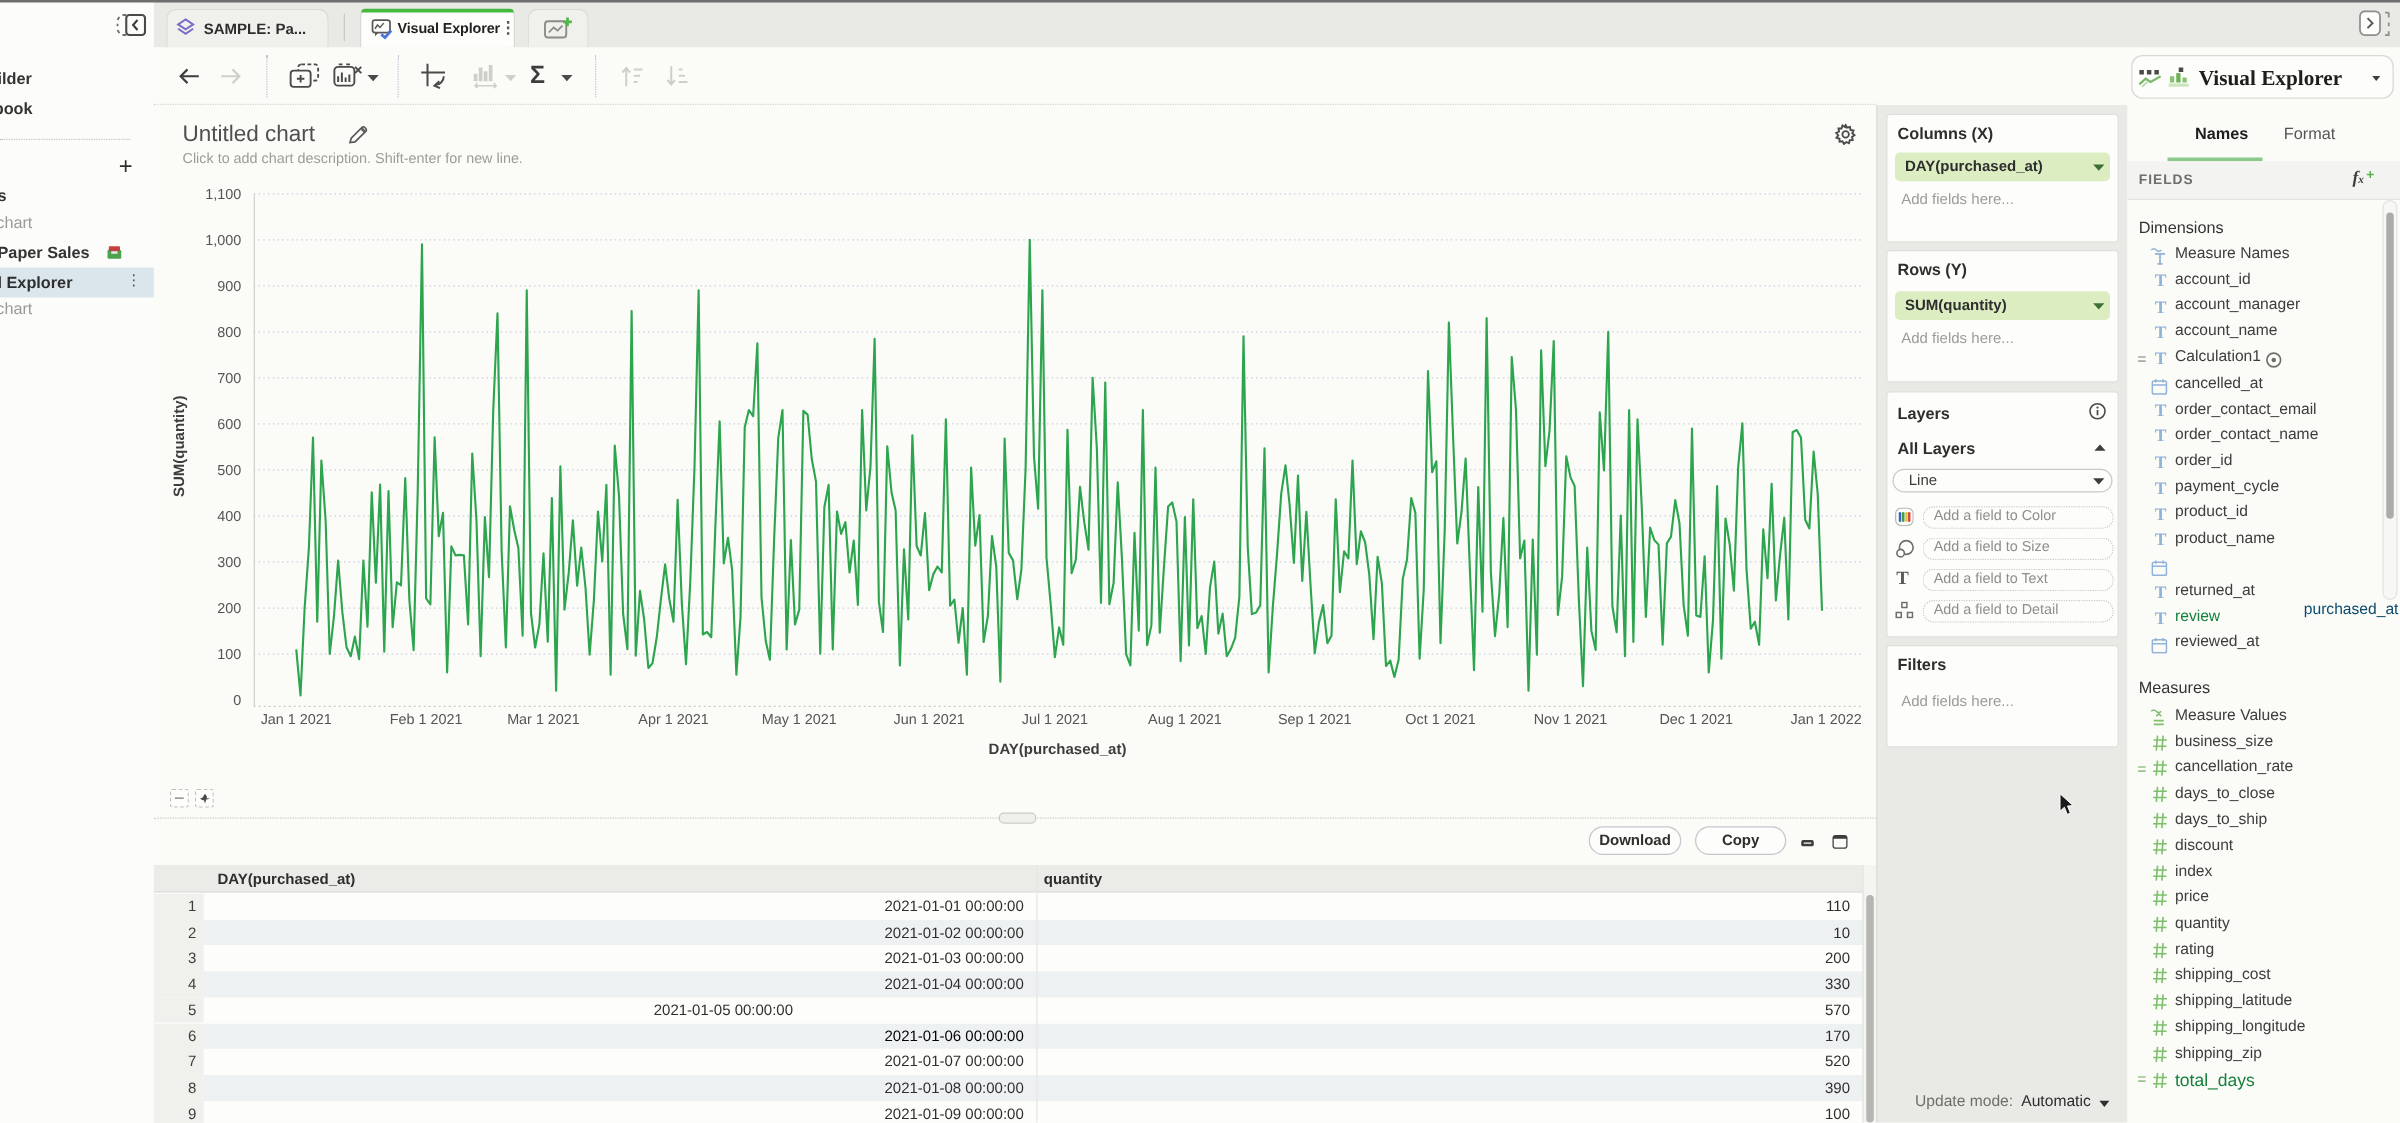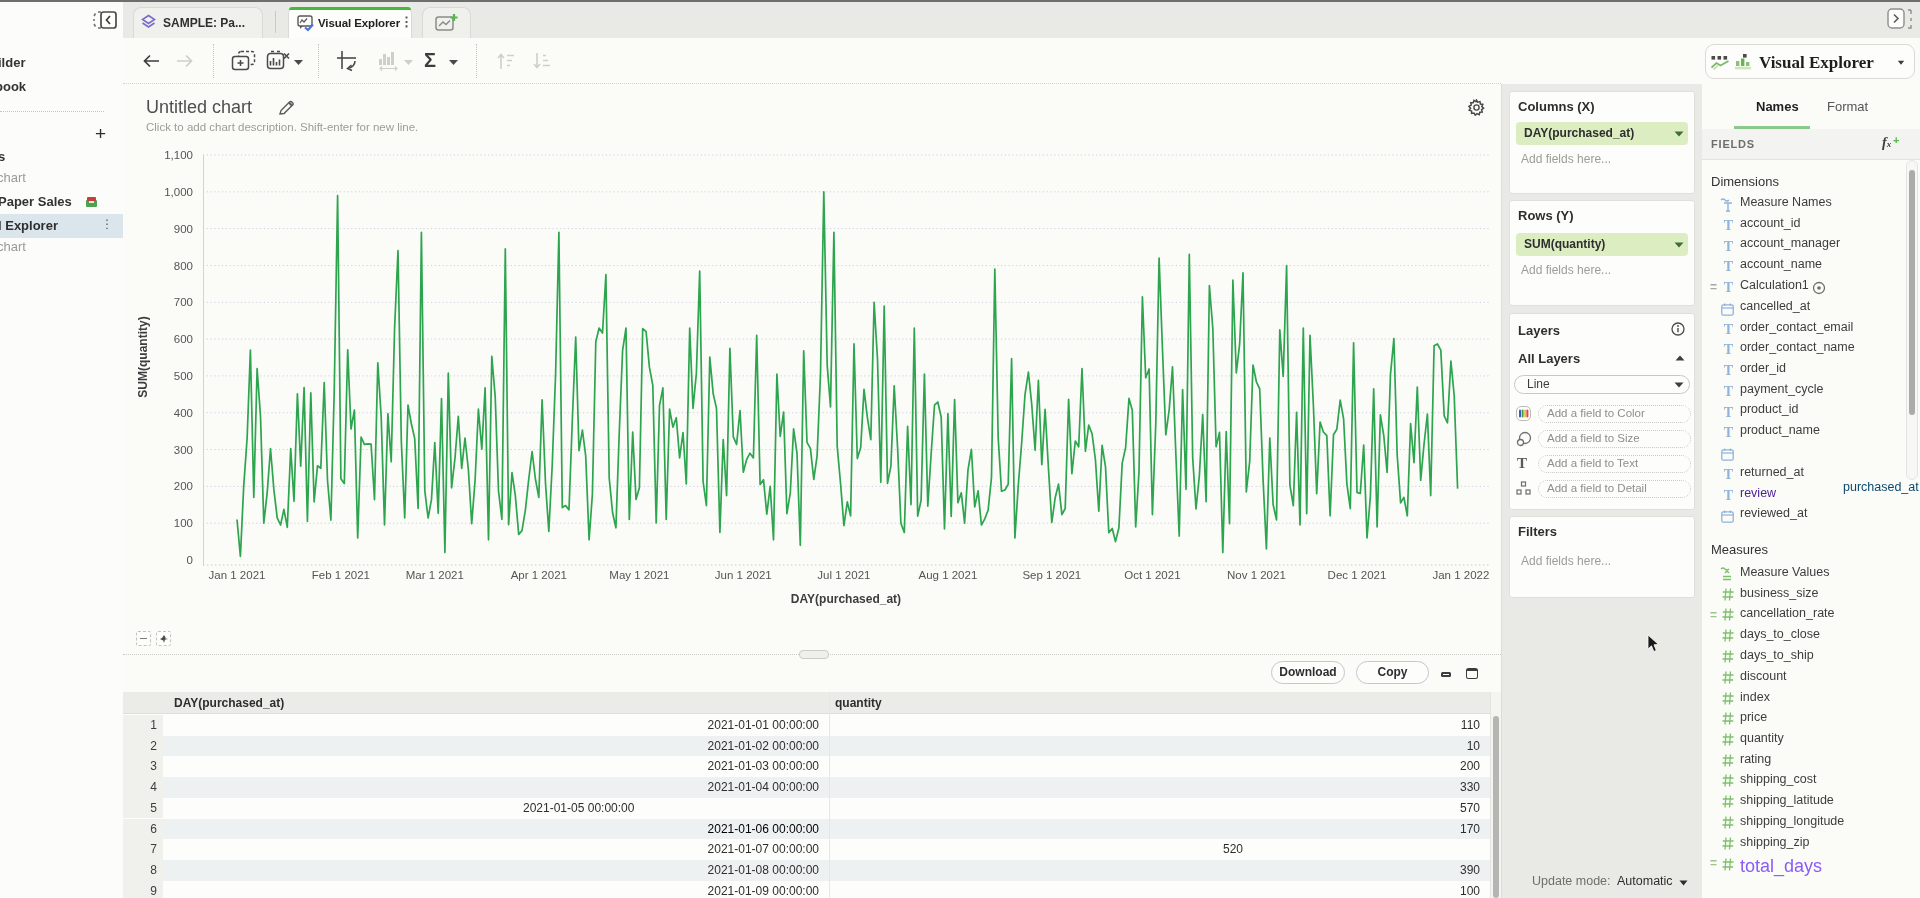--- a/index.html
+++ b/index.html
@@ -254,21 +254,21 @@
   <div class="abs" style="left:400px;top:108.8px;width:296px;text-align:left;font-size:12px;color:#2e2e2e;">2021-01-05 00:00:00</div>
   <div class="abs" style="left:1100px;top:108.8px;width:257px;text-align:right;font-size:12px;color:#2e2e2e;">570</div>
   <div class="abs" style="left:40px;top:126.5px;width:1338px;height:20.7px;background:#eef1f2;"></div>
   <div class="abs" style="left:0;top:126.5px;width:40px;height:20.7px;background:#f0f0ed;"></div>
   <div class="abs" style="left:0;top:129.5px;width:34px;text-align:right;font-size:12px;color:#3d3d3d;">6</div>
   <div class="abs" style="left:400px;top:129.5px;width:296px;text-align:right;font-size:12px;color:#000000;">2021-01-06 00:00:00</div>
   <div class="abs" style="left:1100px;top:129.5px;width:257px;text-align:right;font-size:12px;color:#2e2e2e;">170</div>
   <div class="abs" style="left:0;top:147.2px;width:40px;height:20.7px;background:#f0f0ed;"></div>
   <div class="abs" style="left:0;top:150.2px;width:34px;text-align:right;font-size:12px;color:#3d3d3d;">7</div>
   <div class="abs" style="left:400px;top:150.2px;width:296px;text-align:right;font-size:12px;color:#2e2e2e;">2021-01-07 00:00:00</div>
-  <div class="abs" style="left:1100px;top:150.2px;width:257px;font-size:12px;color:#2e2e2e;">520</div>
+  <div class="abs" style="left:1100px;top:150.2px;width:257px;text-align:right;font-size:12px;color:#2e2e2e;">520</div>
   <div class="abs" style="left:40px;top:167.9px;width:1338px;height:20.7px;background:#eef1f2;"></div>
   <div class="abs" style="left:0;top:167.9px;width:40px;height:20.7px;background:#f0f0ed;"></div>
   <div class="abs" style="left:0;top:170.9px;width:34px;text-align:right;font-size:12px;color:#3d3d3d;">8</div>
   <div class="abs" style="left:400px;top:170.9px;width:296px;text-align:right;font-size:12px;color:#2e2e2e;">2021-01-08 00:00:00</div>
   <div class="abs" style="left:1100px;top:170.9px;width:257px;text-align:right;font-size:12px;color:#2e2e2e;">390</div>
   <div class="abs" style="left:0;top:188.6px;width:40px;height:20.7px;background:#f0f0ed;"></div>
   <div class="abs" style="left:0;top:191.6px;width:34px;text-align:right;font-size:12px;color:#3d3d3d;">9</div>
   <div class="abs" style="left:400px;top:191.6px;width:296px;text-align:right;font-size:12px;color:#2e2e2e;">2021-01-09 00:00:00</div>
   <div class="abs" style="left:1100px;top:191.6px;width:257px;text-align:right;font-size:12px;color:#2e2e2e;">100</div>
   <div class="abs" style="left:706px;top:0;width:1px;height:206px;background:#e6e6e2;"></div>
@@ -402,21 +402,21 @@
 <svg class="abs" style="left:1721px;top:448.0px;" width="13" height="13" viewBox="0 0 13 13">
       <rect x="0.8" y="1.8" width="11.4" height="10.4" rx="1.5" fill="none" stroke="#8fb3d9" stroke-width="1.3"></rect>
       <line x1="0.8" y1="5" x2="12.2" y2="5" stroke="#8fb3d9" stroke-width="1.2"></line>
       <line x1="3.6" y1="0.4" x2="3.6" y2="3" stroke="#8fb3d9" stroke-width="1.2"></line>
       <line x1="9.4" y1="0.4" x2="9.4" y2="3" stroke="#8fb3d9" stroke-width="1.2"></line>
     </svg>
 <div class="abs" style="left:1843px;top:444px;font-size:12.5px;color:#0c4a6e;margin-top:36px;">purchased_at</div>
 <div class="abs" style="left:1722px;top:467.75px;width:13px;font-family:'Liberation Serif',serif;font-size:14px;font-weight:bold;color:#8fb3d9;text-align:center;line-height:13px;">T</div>
 <div class="abs" style="left:1740px;top:465px;font-size:12.5px;color:#3d3d3d;">returned_at</div>
 <div class="abs" style="left:1722px;top:488.5px;width:13px;font-family:'Liberation Serif',serif;font-size:14px;font-weight:bold;color:#8fb3d9;text-align:center;line-height:13px;">T</div>
-<div class="abs" style="left:1740px;top:486px;font-size:12.5px;color:#4c1d95;">review</div>
+<div class="abs" style="left:1740px;top:486px;font-size:12.5px;color:#15803d;">review</div>
 <svg class="abs" style="left:1721px;top:510.25px;" width="13" height="13" viewBox="0 0 13 13">
       <rect x="0.8" y="1.8" width="11.4" height="10.4" rx="1.5" fill="none" stroke="#8fb3d9" stroke-width="1.3"></rect>
       <line x1="0.8" y1="5" x2="12.2" y2="5" stroke="#8fb3d9" stroke-width="1.2"></line>
       <line x1="3.6" y1="0.4" x2="3.6" y2="3" stroke="#8fb3d9" stroke-width="1.2"></line>
       <line x1="9.4" y1="0.4" x2="9.4" y2="3" stroke="#8fb3d9" stroke-width="1.2"></line>
     </svg>
 <div class="abs" style="left:1740px;top:506px;font-size:12.5px;color:#3d3d3d;">reviewed_at</div>
 <div class="abs" style="left:1711px;top:542px;font-size:13px;color:#333;">Measures</div>
 <svg class="abs" style="left:1720px;top:566px;" width="15" height="15" viewBox="0 0 15 15">
       <path d="M1 3 Q3 1 5 3 T9 3" fill="none" stroke="#7dc06b" stroke-width="1.3"></path>
@@ -473,18 +473,18 @@
     </svg>
 <div class="abs" style="left:1740px;top:814px;font-size:12.5px;color:#3d3d3d;">shipping_longitude</div>
 <svg class="abs" style="left:1722px;top:837px;" width="12" height="13" viewBox="0 0 12 13">
       <path d="M4 0.5 L3 12.5 M8.5 0.5 L7.5 12.5 M0.8 4 L11.5 4 M0.5 9 L11.2 9" stroke="#7dc06b" stroke-width="1.3" fill="none"></path>
     </svg>
 <div class="abs" style="left:1740px;top:835px;font-size:12.5px;color:#3d3d3d;">shipping_zip</div>
 <div class="abs" style="left:1710px;top:856px;font-size:12px;font-weight:bold;color:#9cc48e;">=</div>
 <svg class="abs" style="left:1722px;top:858px;" width="12" height="13" viewBox="0 0 12 13">
       <path d="M4 0.5 L3 12.5 M8.5 0.5 L7.5 12.5 M0.8 4 L11.5 4 M0.5 9 L11.2 9" stroke="#7dc06b" stroke-width="1.3" fill="none"></path>
     </svg>
-<div class="abs" style="left:1740px;top:856px;font-size:18px;color:#8b5cf6;">total_days</div>
+<div class="abs" style="left:1740px;top:856px;font-size:14px;color:#15803d;">total_days</div>
 
 <div class="abs" style="left:1906px;top:160px;width:12px;height:320px;background:#f7f7f5;border:1px solid #e3e3df;border-radius:6px;"></div>
 <div class="abs" style="left:1909px;top:170px;width:6px;height:245px;background:#ababa7;border-radius:3px;"></div>
 
 </div>
 
 </body></html>

